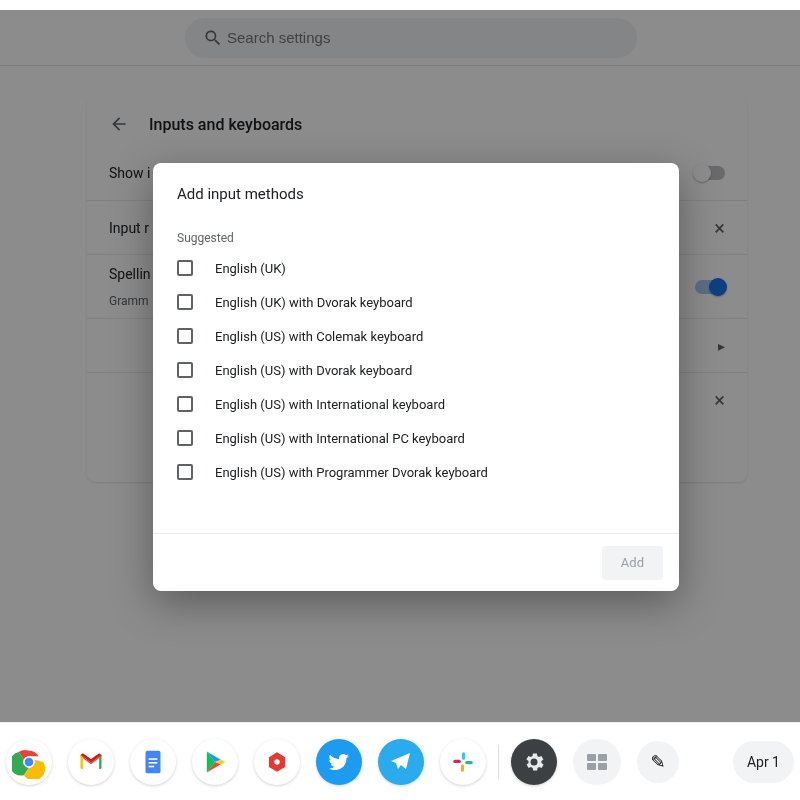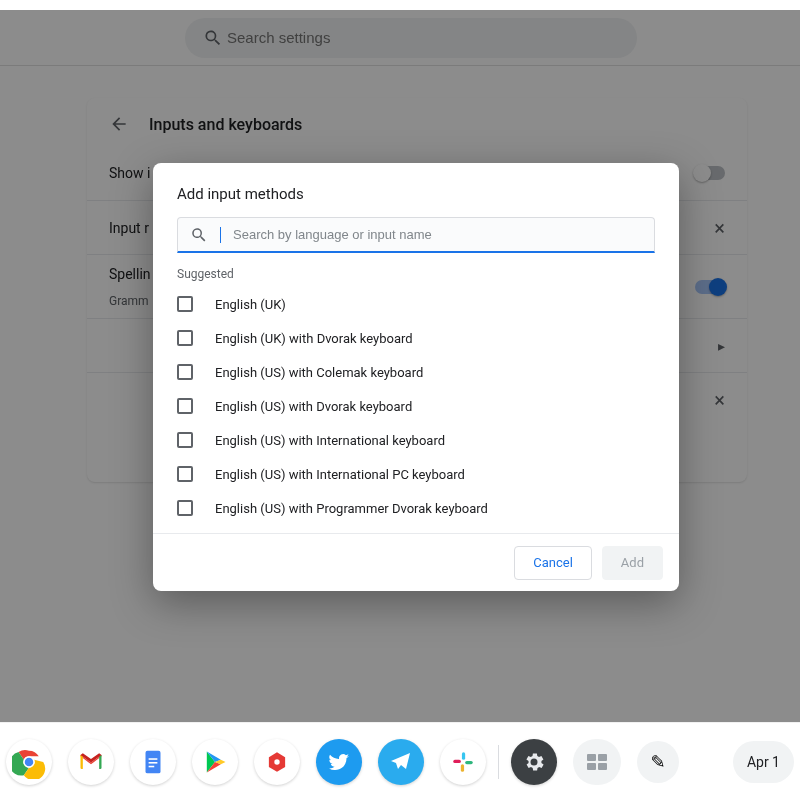--- a/index.html
+++ b/index.html
@@ -112,27 +112,20 @@
         <span class="x">×</span>
     </div>
     <div class="tiny-outline">&nbsp;&nbsp;&nbsp;&nbsp;&nbsp;&nbsp;&nbsp;&nbsp;&nbsp;&nbsp;&nbsp;&nbsp;&nbsp;&nbsp;&nbsp;&nbsp;</div>
   </div>
 </div>
 
 <div class="scrim"></div>
 
 <div class="modal">
   <h3>Add input methods</h3>
-  <div class="modal-search">
-    <svg class="ico-sm" viewBox="0 0 24 24">
-        <path d="M15.5 14h-.8l-.3-.3a6.5 6.5 0 10-.7.7l.3.3v.8l5 5 1.5-1.5-5-5zm-6 0a4.5 4.5 0 110-9 4.5 4.5 0 010 9z"></path>
-      </svg>
-    <span class="cursor"></span>
-    <input placeholder="Search by language or input name" style="">
-  </div>
   <div class="sug-label">Suggested</div>
   <div class="opts">
     <div class="opt">
         <span class="cb"></span>
         <span>English (UK)</span>
       </div>
     <div class="opt">
         <span class="cb"></span>
         <span>English (UK) with Dvorak keyboard</span>
       </div>
@@ -151,21 +144,20 @@
     <div class="opt">
         <span class="cb"></span>
         <span>English (US) with International PC keyboard</span>
       </div>
     <div class="opt">
         <span class="cb"></span>
         <span>English (US) with Programmer Dvorak keyboard</span>
       </div>
   </div>
   <div class="modal-actions">
-    <div class="btn cancel">Cancel</div>
     <div class="btn add">Add</div>
   </div>
 </div>
 
 <div class="shelf">
   <div class="app">
     <svg viewBox="0 0 48 48" width="34" height="34">
         <circle cx="24" cy="24" r="22" fill="#fff"></circle>
         <path fill="#ea4335" d="M24 8a16 16 0 0113.8 8H24a8 8 0 00-7.3 4.7L9.3 10A16 16 0 0124 8z"></path>
         <path fill="#34a853" d="M9.3 10l7.4 10.7A8 8 0 0024 32l-7.3 10.6A16 16 0 019.3 10z"></path>

